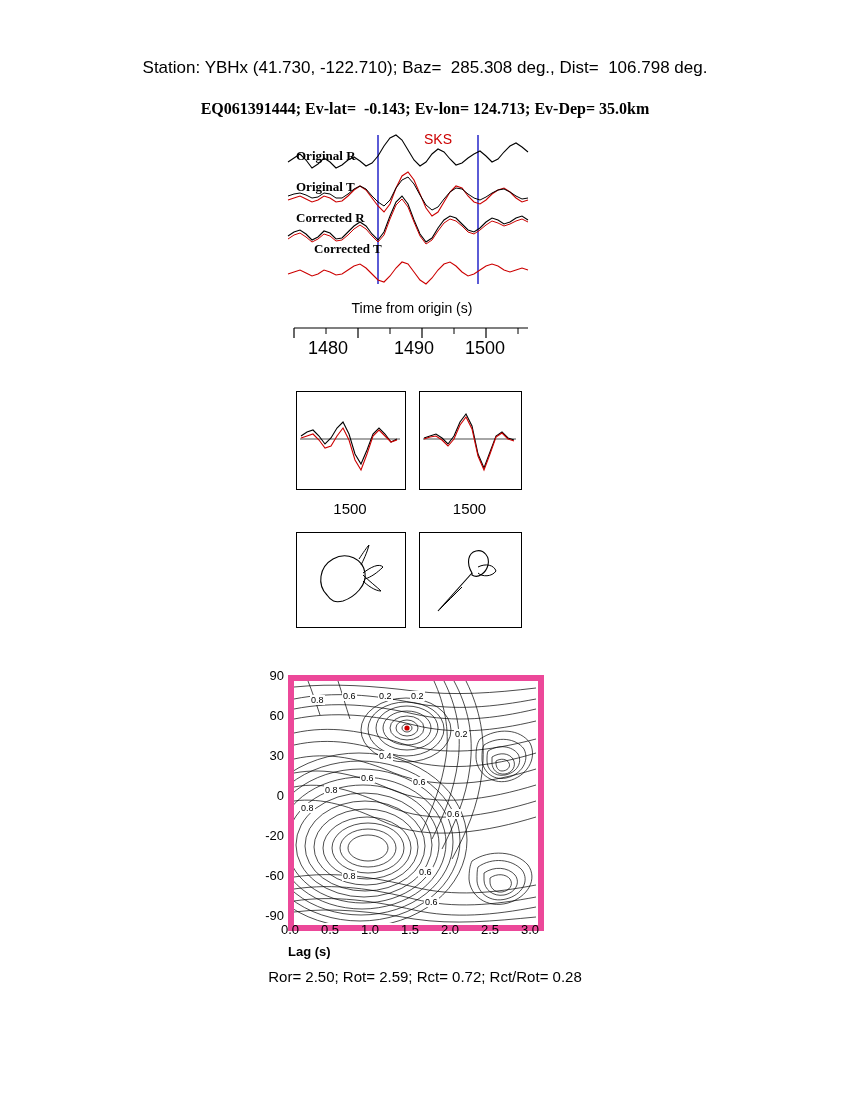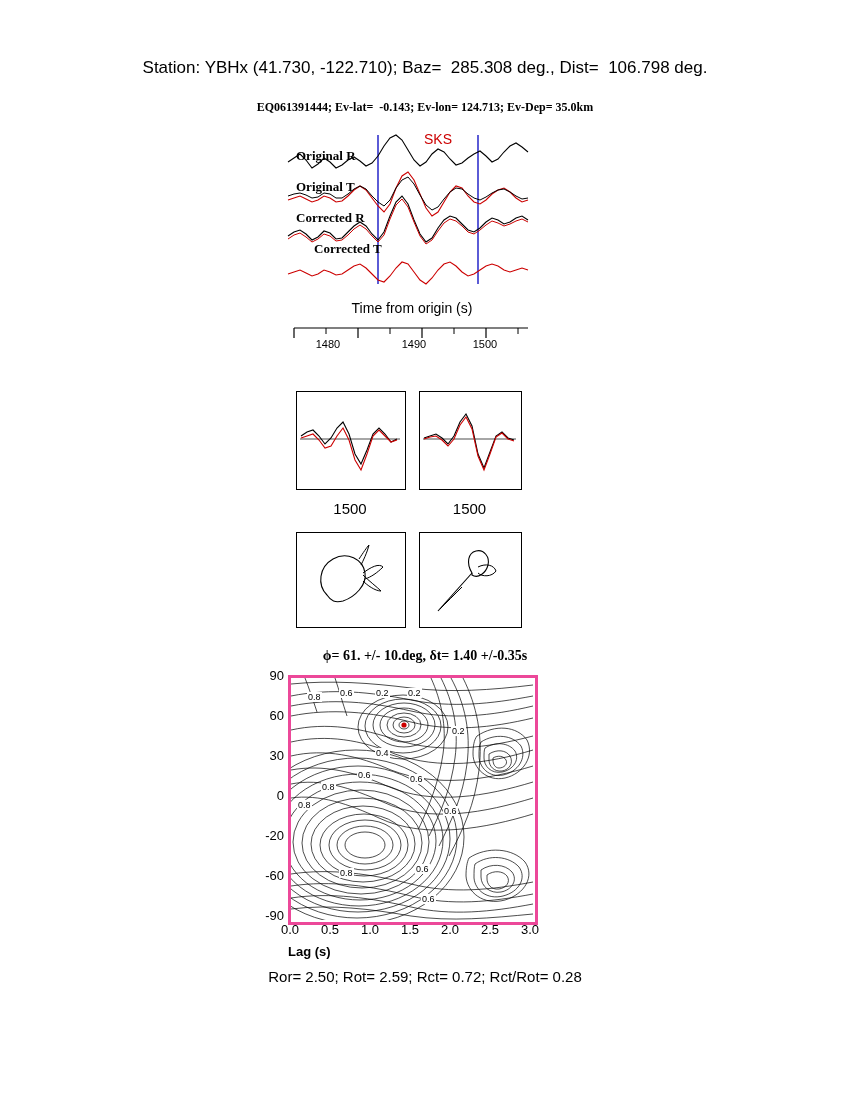--- a/index.html
+++ b/index.html
@@ -31,21 +31,21 @@
     text-align: center;
     font-size: 17px;
     font-family: "Liberation Sans", sans-serif;
     white-space: pre;
   }
   .title-line2 {
     position: absolute;
     left: 0; top: 100px;
     width: 850px;
     text-align: center;
-    font-size: 12px;
+    font-size: 16px;
     font-weight: bold;
     font-family: "Liberation Serif", serif;
     white-space: pre;
   }
 
   
   #waveform-panel {
     position: absolute;
     left: 282px;
     top: 132px;
@@ -82,21 +82,21 @@
     position: absolute;
     left: 0; top: 0;
     width: 260px;
     text-align: center;
     font-size: 14px;
     font-family: "Liberation Sans", sans-serif;
     white-space: pre;
   }
   .tick-label {
     position: absolute;
-    font-size: 11px;
+    font-size: 18px;
     font-family: "Liberation Sans", sans-serif;
     white-space: pre;
   }
 
   
   .mini-box {
     position: absolute;
     border: 1px solid #000;
     background: #fff;
   }
@@ -119,21 +119,21 @@
     font-weight: bold;
     font-family: "Liberation Serif", serif;
     white-space: pre;
   }
   #contour-panel {
     position: absolute;
     left: 288px;
     top: 675px;
     width: 244px;
     height: 244px;
-    border: 3px solid #ec4899;
+    border: 6px solid #ec4899;
     background: #fff;
     overflow: hidden;
   }
   #contour-panel svg { display:block; }
 
   .ylab {
     position: absolute;
     left: 246px;
     top: 756px;
     width: 100px;
@@ -272,21 +272,20 @@
   </div>
   <div class="mini-box" id="pm-box-right">
     <svg width="99" height="92" viewBox="0 0 99 92">
       <path fill="none" stroke="#000" stroke-width="1.1" d="M18,78 L52,40"></path>
       <path fill="none" stroke="#000" stroke-width="1.1" d="M52,40 C46,30 48,20 56,18 C64,16 70,24 68,32 C66,40 58,46 52,42 Z"></path>
       <path fill="none" stroke="#000" stroke-width="1" d="M58,34 C66,30 74,32 76,38 C72,44 62,44 58,40"></path>
       <path fill="none" stroke="#000" stroke-width="1" d="M20,76 C26,70 34,62 42,54"></path>
     </svg>
   </div>
 
-  <div id="contour-title">ϕ= 61. +/- 10.deg, δt= 1.40 +/-0.35s</div>
 
   <div id="ytick-wrap">
     <span class="ytick" style="top:-7px;">90</span>
     <span class="ytick" style="top:33px;">60</span>
     <span class="ytick" style="top:73px;">30</span>
     <span class="ytick" style="top:113px;">0</span>
     <span class="ytick" style="top:153px;">-20</span>
     <span class="ytick" style="top:193px;">-60</span>
     <span class="ytick" style="top:233px;">-90</span>
   </div>

